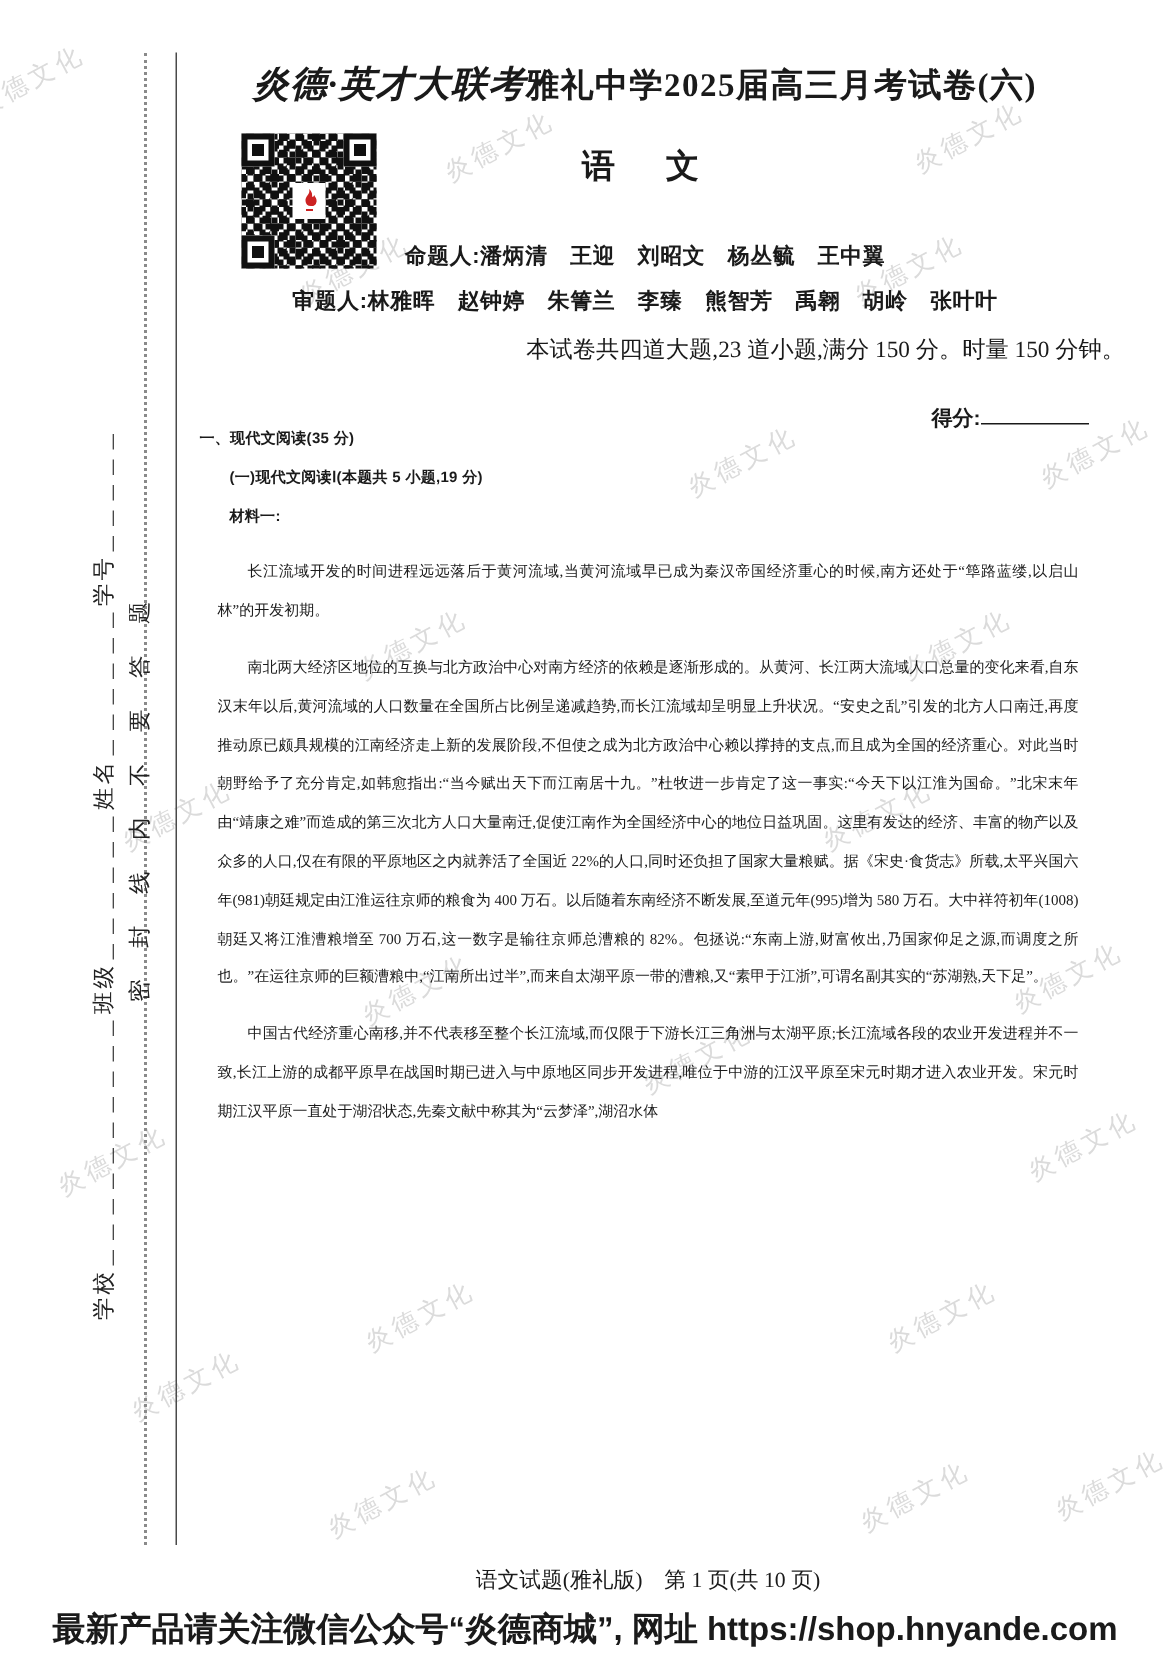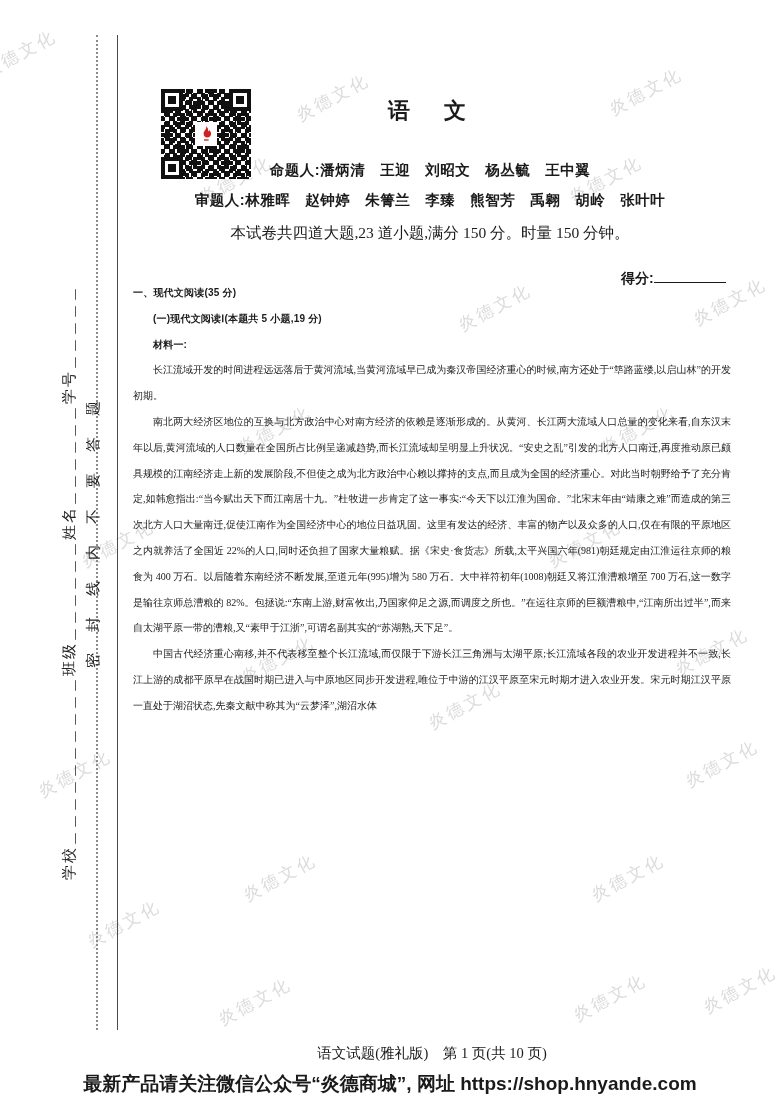--- a/index.html
+++ b/index.html
@@ -59,46 +59,46 @@
     letter-spacing:6px;
   }
   .persons {
     position:absolute; left:110px; width:640px; text-align:center;
     font-size:14.5px; font-weight:bold; font-family:"Liberation Sans",sans-serif;
     letter-spacing:.5px; white-space:nowrap;
   }
   .setters { top:161px; }
   .reviewers { top:191px; }
   .exam-note {
-    position:absolute; left:110px; top:223px; width:640px; text-align:center;
+    position:absolute; left:110px; top:223px; width:640px; text-align:right;
     font-size:15.5px;
   }
   .score {
     position:absolute; left:621px; top:268px; font-size:14px; font-weight:bold;
     font-family:"Liberation Sans",sans-serif;
   }
   .score-blank { display:inline-block; width:72px; height:14px; border-bottom:1.5px solid #1a1a1a; }
   
   .main-col {
     position:absolute; left:133px; top:280px; width:598px;
     font-size:10px; line-height:25.8px; text-align:justify;
   }
   .main-col .h1, .main-col .h2 {
     font-weight:bold; font-family:"Liberation Sans",sans-serif; letter-spacing:.2px;
   }
   .main-col .indent { text-indent:2em; }
-  .main-col p { margin:0; text-indent:2em; }
+  .main-col p { margin:12px; text-indent:2em; }
   
   .page-info {
     position:absolute; left:133px; top:1044px; width:598px; text-align:center;
     font-size:14.5px;
   }
   .promo {
     position:absolute; left:0; top:1071px; width:780px; text-align:center;
-    font-size:19px; font-weight:bold; font-family:"Liberation Sans",sans-serif;
+    font-size:22px; font-weight:bold; font-family:"Liberation Sans",sans-serif;
   }
 </style>
 </head>
 <body>
 
 <div class="page">
 
   <div class="wm" style="left:-20px;top:42px">炎德文化</div>
   <div class="wm" style="left:293px;top:86px">炎德文化</div>
   <div class="wm" style="left:606px;top:80px">炎德文化</div>
@@ -120,20 +120,23 @@
   <div class="wm" style="left:84px;top:912px">炎德文化</div>
   <div class="wm" style="left:215px;top:990px">炎德文化</div>
   <div class="wm" style="left:570px;top:986px">炎德文化</div>
   <div class="wm" style="left:700px;top:978px">炎德文化</div>
 
   <div class="seal-dotted"></div>
   <div class="seal-solid"></div>
   <div class="seal-text">密封线内不要答题</div>
   <div class="fields-text">学校＿＿＿＿＿＿＿＿＿＿班级＿＿＿＿＿＿姓名＿＿＿＿＿＿学号＿＿＿＿＿</div>
 
+  <div class="title-row">
+    <span class="title-brand">炎德·英才大联考</span><span class="title-rest">雅礼中学2025届高三月考试卷(六)</span>
+  </div>
 
   <div class="qr">
     <div class="finder tl"></div>
     <div class="finder tr"></div>
     <div class="finder bl"></div>
     <div class="qr-center">
       <svg width="16" height="18" viewBox="0 0 24 26">
         <path d="M12 1c2 5-4 7-3.5 12a5.6 5.6 0 0 0 11.1.4c.3-2.6-1.3-4-2.4-6.4-.8 2.4-2.3 2.6-2.1.2.2-2-1-4.6-3.1-6.2z" fill="#cc2222"></path>
         <path d="M9 22h7" stroke="#cc2222" stroke-width="2"></path>
       </svg>

